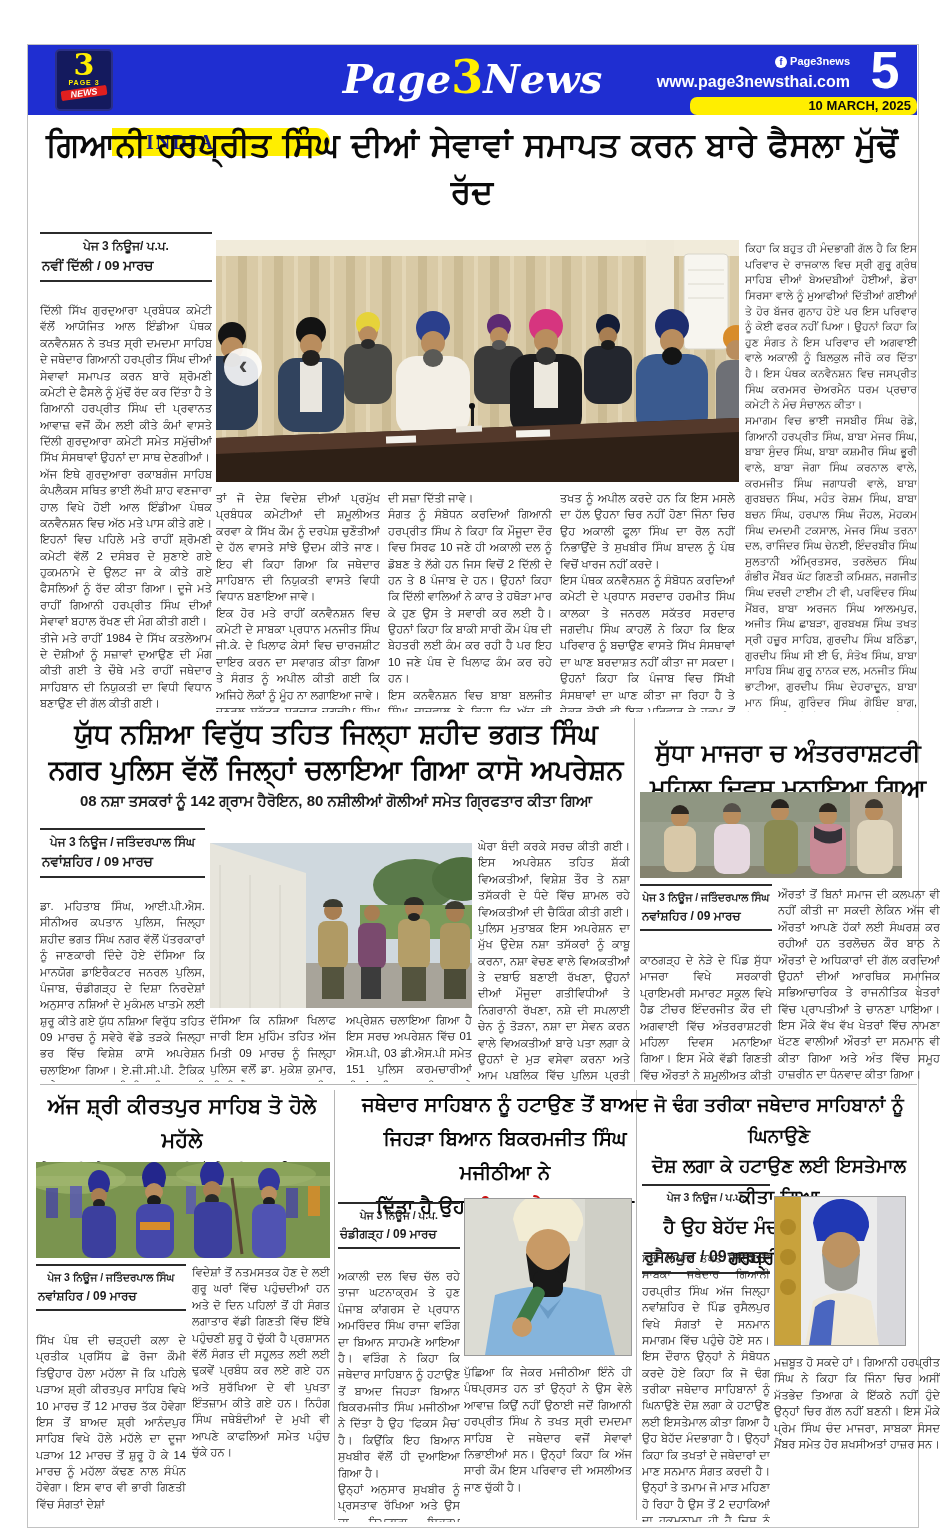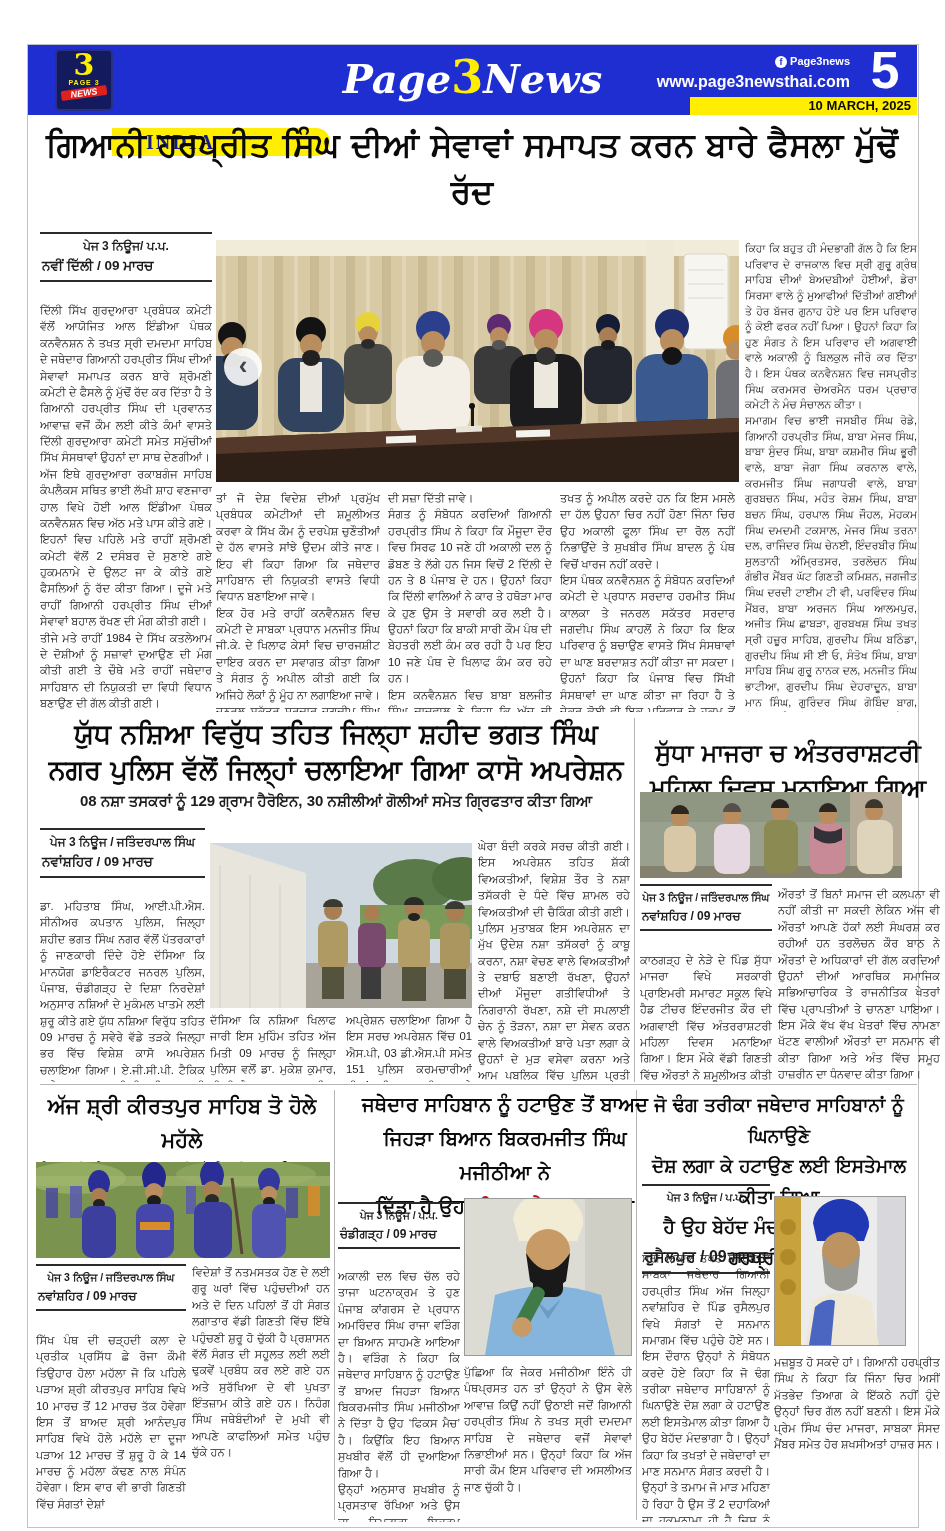--- a/index.html
+++ b/index.html
@@ -3,21 +3,21 @@
 <meta charset="utf-8">
 <style>
   html,body{margin:0;padding:0;}
   body{width:945px;height:1531px;position:relative;background:#ffffff;
        font-family:"Liberation Sans",sans-serif;color:#1c1c1c;overflow:hidden;}
   .abs{position:absolute;}
   .frame{left:27px;top:44px;width:890px;height:1482px;border:1px solid #c2c2c2;background:#fff;}
   
   .band{left:28px;top:45px;width:889px;height:70px;background:#1f2ed1;}
   .date-strip{left:690px;top:97px;width:227px;height:18px;background:#ffee00;
-              font-weight:bold;font-size:13px;color:#0b0b0b;text-align:right;padding-right:6px;box-sizing:border-box;line-height:18px;}
+              font-weight:bold;font-size:13px;color:#0b0b0b;text-align:right;padding-right:6px;box-sizing:border-box;line-height:18px;border-radius:7px;}
   .india-strip{left:112px;top:80px;width:218px;height:28px;background:#ffee00;border-radius:0 16px 16px 0;
                line-height:28px;padding-left:34px;box-sizing:border-box;
                font-family:"Liberation Serif",serif;font-weight:bold;font-size:20px;letter-spacing:2px;color:#141a8c;margin-top:48px;}
   .logo-box{left:55px;top:49px;width:58px;height:62px;background:#141a5e;border:2px solid #2a2f86;border-radius:5px;box-sizing:border-box;text-align:center;overflow:hidden;}
   .logo-3{color:#ffee00;font-weight:bold;font-size:30px;line-height:28px;font-family:"DejaVu Serif",serif;}
   .logo-page3{color:#ffee00;font-size:7px;font-weight:bold;letter-spacing:1px;}
   .logo-news{background:#e01f1f;color:#fff;font-size:9px;font-weight:bold;transform:rotate(-8deg);margin:2px 4px 0 4px;border-radius:2px;font-style:italic;}
   .masthead{left:330px;top:50px;width:285px;text-align:center;color:#ffffff;
             font-family:"DejaVu Serif",serif;font-style:italic;font-weight:bold;}
   .masthead .mp,.masthead .mn{font-size:40px;}
@@ -173,21 +173,21 @@
 ਇਸ ਕਨਵੈਨਸ਼ਨ ਵਿਚ ਬਾਬਾ ਬਲਜੀਤ ਸਿੰਘ ਦਾਦੂਵਾਲ ਨੇ ਕਿਹਾ ਕਿ ਅੱਜ ਦੀ ਕਨਵੈਨਸ਼ਨ ਦੀ ਮੇਜ਼ਬਾਨੀ ਦਿੱਲੀ ਗੁਰਦੁਆਰਾ ਕਮੇਟੀ ਹੈ। ਉਹਨਾਂ ਕਿਹਾ ਕਿ ਅੱਜ ਕਮੇਟੀ ਤੇ ਸ਼੍ਰੋਮਣੀ ਅਕਾਲੀ ਦਲ ਦੇ ਜੋ ਹਾਲ ਹਨ, ਉਸ ਲਈ</div>
 <div class="abs col" style="left:560px;top:490px;width:175px;height:222px;">ਤਖਤ ਨੂੰ ਅਪੀਲ ਕਰਦੇ ਹਨ ਕਿ ਇਸ ਮਸਲੇ ਦਾ ਹੱਲ ਉਹਨਾ ਚਿਰ ਨਹੀਂ ਹੋਣਾ ਜਿੰਨਾ ਚਿਰ ਉਹ ਅਕਾਲੀ ਫੂਲਾ ਸਿੰਘ ਦਾ ਰੋਲ ਨਹੀਂ ਨਿਭਾਉਂਦੇ ਤੇ ਸੁਖਬੀਰ ਸਿੰਘ ਬਾਦਲ ਨੂੰ ਪੰਥ ਵਿਚੋਂ ਖਾਰਜ ਨਹੀਂ ਕਰਦੇ।
 ਇਸ ਪੰਥਕ ਕਨਵੈਨਸ਼ਨ ਨੂੰ ਸੰਬੋਧਨ ਕਰਦਿਆਂ ਕਮੇਟੀ ਦੇ ਪ੍ਰਧਾਨ ਸਰਦਾਰ ਹਰਮੀਤ ਸਿੰਘ ਕਾਲਕਾ ਤੇ ਜਨਰਲ ਸਕੱਤਰ ਸਰਦਾਰ ਜਗਦੀਪ ਸਿੰਘ ਕਾਹਲੋਂ ਨੇ ਕਿਹਾ ਕਿ ਇਕ ਪਰਿਵਾਰ ਨੂੰ ਬਚਾਉਣ ਵਾਸਤੇ ਸਿੱਖ ਸੰਸਥਾਵਾਂ ਦਾ ਘਾਣ ਬਰਦਾਸ਼ਤ ਨਹੀਂ ਕੀਤਾ ਜਾ ਸਕਦਾ। ਉਹਨਾਂ ਕਿਹਾ ਕਿ ਪੰਜਾਬ ਵਿਚ ਸਿੱਖੀ ਸੰਸਥਾਵਾਂ ਦਾ ਘਾਣ ਕੀਤਾ ਜਾ ਰਿਹਾ ਹੈ ਤੇ ਜੇਕਰ ਕੋਈ ਵੀ ਇਕ ਪਰਿਵਾਰ ਦੇ ਹੁਕਮ ਤੋਂ ਬਾਹਰ ਜਾਂਦਾ ਹੈ ਤਾਂ ਉਸਨੂੰ ਸਿਆਸੀ ਤੌਰ ਤੇ ਖਤਮ ਕਰਨ ਵਾਸਤੇ ਕੋਈ ਕਸਰ ਨਹੀਂ ਛੱਡੀ ਜਾਂਦੀ। ਉਹਨਾਂ</div>
 <div class="abs col" style="left:745px;top:241px;width:172px;height:471px;font-size:10.8px;">ਕਿਹਾ ਕਿ ਬਹੁਤ ਹੀ ਮੰਦਭਾਗੀ ਗੱਲ ਹੈ ਕਿ ਇਸ ਪਰਿਵਾਰ ਦੇ ਰਾਜਕਾਲ ਵਿਚ ਸ੍ਰੀ ਗੁਰੂ ਗ੍ਰੰਥ ਸਾਹਿਬ ਦੀਆਂ ਬੇਅਦਬੀਆਂ ਹੋਈਆਂ, ਡੇਰਾ ਸਿਰਸਾ ਵਾਲੇ ਨੂੰ ਮੁਆਫੀਆਂ ਦਿੱਤੀਆਂ ਗਈਆਂ ਤੇ ਹੋਰ ਬੱਜਰ ਗੁਨਾਹ ਹੋਏ ਪਰ ਇਸ ਪਰਿਵਾਰ ਨੂੰ ਕੋਈ ਫਰਕ ਨਹੀਂ ਪਿਆ। ਉਹਨਾਂ ਕਿਹਾ ਕਿ ਹੁਣ ਸੰਗਤ ਨੇ ਇਸ ਪਰਿਵਾਰ ਦੀ ਅਗਵਾਈ ਵਾਲੇ ਅਕਾਲੀ ਨੂੰ ਬਿਲਕੁਲ ਜੀਰੋ ਕਰ ਦਿੱਤਾ ਹੈ। ਇਸ ਪੰਥਕ ਕਨਵੈਨਸ਼ਨ ਵਿਚ ਜਸਪ੍ਰੀਤ ਸਿੰਘ ਕਰਮਸਰ ਚੇਅਰਮੈਨ ਧਰਮ ਪ੍ਰਚਾਰ ਕਮੇਟੀ ਨੇ ਮੰਚ ਸੰਚਾਲਨ ਕੀਤਾ।
 ਸਮਾਗਮ ਵਿਚ ਭਾਈ ਜਸਬੀਰ ਸਿੰਘ ਰੋਡੇ, ਗਿਆਨੀ ਹਰਪ੍ਰੀਤ ਸਿੰਘ, ਬਾਬਾ ਮੇਜਰ ਸਿੰਘ, ਬਾਬਾ ਸੁੰਦਰ ਸਿੰਘ, ਬਾਬਾ ਕਸ਼ਮੀਰ ਸਿੰਘ ਭੂਰੀ ਵਾਲੇ, ਬਾਬਾ ਜੋਗਾ ਸਿੰਘ ਕਰਨਾਲ ਵਾਲੇ, ਕਰਮਜੀਤ ਸਿੰਘ ਜਗਾਧਰੀ ਵਾਲੇ, ਬਾਬਾ ਗੁਰਬਚਨ ਸਿੰਘ, ਮਹੰਤ ਰੇਸ਼ਮ ਸਿੰਘ, ਬਾਬਾ ਬਚਨ ਸਿੰਘ, ਹਰਪਾਲ ਸਿੰਘ ਜੌਹਲ, ਮੋਹਕਮ ਸਿੰਘ ਦਮਦਮੀ ਟਕਸਾਲ, ਮੇਜਰ ਸਿੰਘ ਤਰਨਾ ਦਲ, ਰਾਜਿੰਦਰ ਸਿੰਘ ਚੇਨਈ, ਇੰਦਰਬੀਰ ਸਿੰਘ ਸੁਲਤਾਨੀ ਅੰਮ੍ਰਿਤਸਰ, ਤਰਲੋਚਨ ਸਿੰਘ ਗੰਭੀਰ ਮੈਂਬਰ ਘੱਟ ਗਿਣਤੀ ਕਮਿਸ਼ਨ, ਜਗਜੀਤ ਸਿੰਘ ਦਰਦੀ ਟਾਈਮ ਟੀ ਵੀ, ਪਰਵਿੰਦਰ ਸਿੰਘ ਮੈਂਬਰ, ਬਾਬਾ ਅਰਜਨ ਸਿੰਘ ਆਲਮਪੁਰ, ਅਜੀਤ ਸਿੰਘ ਛਾਬੜਾ, ਗੁਰਬਖਸ਼ ਸਿੰਘ ਤਖਤ ਸ੍ਰੀ ਹਜ਼ੂਰ ਸਾਹਿਬ, ਗੁਰਦੀਪ ਸਿੰਘ ਬਠਿੰਡਾ, ਗੁਰਦੀਪ ਸਿੰਘ ਸੀ ਈ ਓ, ਸੰਤੋਖ ਸਿੰਘ, ਬਾਬਾ ਸਾਹਿਬ ਸਿੰਘ ਗੁਰੂ ਨਾਨਕ ਦਲ, ਮਨਜੀਤ ਸਿੰਘ ਭਾਟੀਆ, ਗੁਰਦੀਪ ਸਿੰਘ ਦੇਹਰਾਦੂਨ, ਬਾਬਾ ਮਾਨ ਸਿੰਘ, ਗੁਰਿੰਦਰ ਸਿੰਘ ਗੋਬਿੰਦ ਬਾਗ, ਨਿਰਮਲ ਪੰਚਾਇਤੀ ਅਖਾੜਾ ਤੋਂ ਬਾਬਾ ਰੇਸ਼ਮ ਸਿੰਘ, ਬਾਬਾ ਅਵਤਾਰ ਸਿੰਘ ਬਿਧੀ ਚੰਦ ਸੰਸਥਾ ਅਤੇ ਬਾਬਾ ਨਾਹਰ ਸਿੰਘ ਸਮੇਤ ਹੋਰ ਸ਼ਖਸੀਅਤਾਂ ਹਾਜ਼ਰ ਸਨ।</div>
 
 <div class="abs hl hl-2">
   <div>ਯੁੱਧ ਨਸ਼ਿਆ ਵਿਰੁੱਧ ਤਹਿਤ ਜਿਲ੍ਹਾ ਸ਼ਹੀਦ ਭਗਤ ਸਿੰਘ</div>
   <div>ਨਗਰ ਪੁਲਿਸ ਵੱਲੋਂ ਜਿਲ੍ਹਾਂ ਚਲਾਇਆ ਗਿਆ ਕਾਸੋ ਅਪਰੇਸ਼ਨ</div>
 </div>
-<div class="abs sub-2">08 ਨਸ਼ਾ ਤਸਕਰਾਂ ਨੂੰ 129 ਗ੍ਰਾਮ ਹੈਰੋਇਨ, 30 ਨਸ਼ੀਲੀਆਂ ਗੋਲੀਆਂ ਸਮੇਤ ਗ੍ਰਿਫਤਾਰ ਕੀਤਾ ਗਿਆ</div>
+<div class="abs sub-2">08 ਨਸ਼ਾ ਤਸਕਰਾਂ ਨੂੰ 142 ਗ੍ਰਾਮ ਹੈਰੋਇਨ, 80 ਨਸ਼ੀਲੀਆਂ ਗੋਲੀਆਂ ਸਮੇਤ ਗ੍ਰਿਫਤਾਰ ਕੀਤਾ ਗਿਆ</div>
 
 <div class="abs byline" style="left:40px;top:828px;width:165px;">
   <div class="src">ਪੇਜ 3 ਨਿਊਜ / ਜਤਿੰਦਰਪਾਲ ਸਿੰਘ</div>
   <div class="place">ਨਵਾਂਸ਼ਹਿਰ /  09 ਮਾਰਚ</div>
 </div>
 <div class="abs col" style="left:40px;top:898px;width:165px;height:184px;">ਡਾ. ਮਹਿਤਾਬ ਸਿੰਘ, ਆਈ.ਪੀ.ਐਸ. ਸੀਨੀਅਰ ਕਪਤਾਨ ਪੁਲਿਸ, ਜਿਲ੍ਹਾ ਸ਼ਹੀਦ ਭਗਤ ਸਿੰਘ ਨਗਰ ਵੱਲੋਂ ਪੱਤਰਕਾਰਾਂ ਨੂੰ ਜਾਣਕਾਰੀ ਦਿੰਦੇ ਹੋਏ ਦੱਸਿਆ ਕਿ ਮਾਨਯੋਗ ਡਾਇਰੈਕਟਰ ਜਨਰਲ ਪੁਲਿਸ, ਪੰਜਾਬ, ਚੰਡੀਗੜ੍ਹ ਦੇ ਦਿਸ਼ਾ ਨਿਰਦੇਸ਼ਾਂ ਅਨੁਸਾਰ ਨਸ਼ਿਆਂ ਦੇ ਮੁਕੰਮਲ ਖਾਤਮੇ ਲਈ ਸ਼ੁਰੂ ਕੀਤੇ ਗਏ ਯੁੱਧ ਨਸ਼ਿਆ ਵਿਰੁੱਧ ਤਹਿਤ 09 ਮਾਰਚ ਨੂੰ ਸਵੇਰੇ ਵੱਡੇ ਤੜਕੇ ਜਿਲ੍ਹਾ ਭਰ ਵਿੱਚ ਵਿਸ਼ੇਸ਼ ਕਾਸੋ ਅਪਰੇਸ਼ਨ ਚਲਾਇਆ ਗਿਆ। ਏ.ਜੀ.ਸੀ.ਪੀ. ਟੈਕਿਕ ਅਤੇ ਸਕੂਲ ਸੁਸਾਇਟੀ, ਮਿਸਾਬ ਦੀ ਅਗਵਾਈ ਹੇਠ ਜਿਲ੍ਹਾ ਭਰ ਅੰਦਰ ਅਚਨਚੇਤ ਚਲਾਣਕਾਮਾ ਗਿਆ। ਉਹਨਾਂ ਵੱਲੋਂ ਅੱਗੇ ਜਾਣਕਾਰੀ ਦਿੰਦੇ ਹੋਏ</div>
 
 <div class="abs" style="left:210px;top:843px;width:262px;height:165px;">
   <svg width="262" height="165" viewBox="0 0 262 165">
     <rect width="262" height="165" fill="#cfd8de"></rect>

